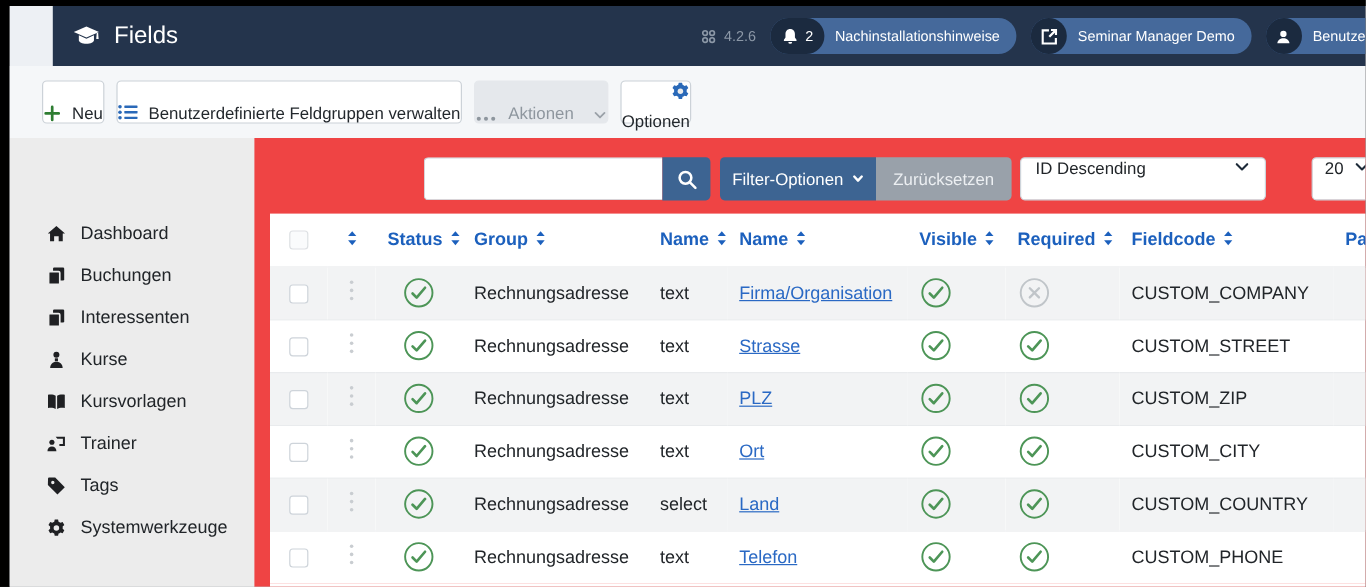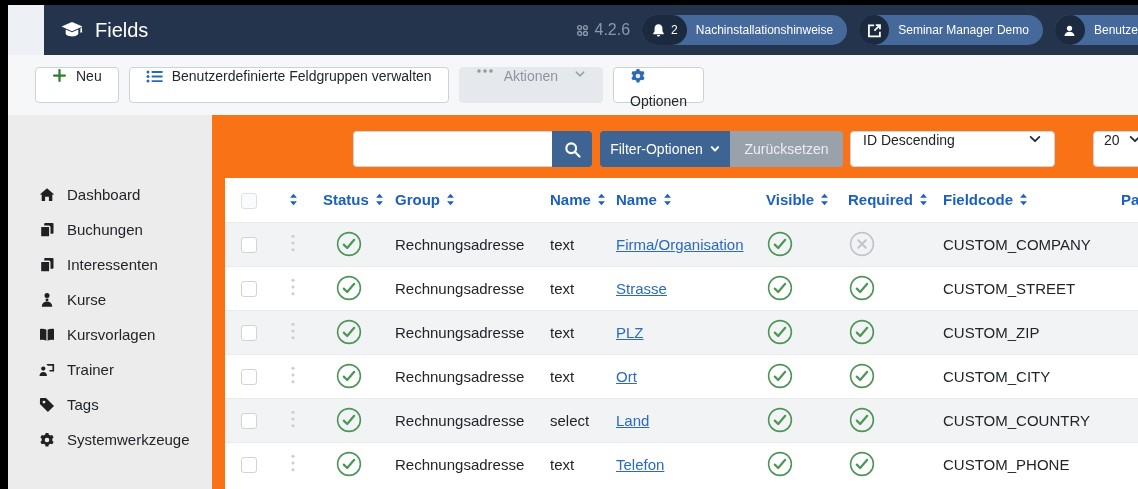--- a/index.html
+++ b/index.html
@@ -7,50 +7,50 @@
   body { font-family:"Liberation Sans", sans-serif; }
 
   .stage { position:absolute; left:8px; top:5px; width:1130px; height:484px;
            background:#edf0f4; overflow:hidden; }
 
   
   .navbar { height:50px; background:#24344c; display:flex; align-items:center;
             padding:0 0 0 17px; color:#fff; overflow:hidden;margin-left:36px; }
   .nav-title { display:flex; align-items:center; gap:12px; font-size:20px; }
   .nav-right { margin-left:auto; display:flex; align-items:center; gap:12px; }
-  .version { display:flex; align-items:center; gap:6px; color:#8c98a7; font-size:16px; }
+  .version { display:flex; align-items:center; gap:6px; color:#8c98a7; font-size:12px; }
   .pill { display:flex; align-items:center; gap:9px; height:30px; border:0;
           border-radius:16px; background:#45699b; color:#fff; font-size:12px;
           font-family:inherit; padding:0 14px 0 0; cursor:pointer; white-space:nowrap; }
   .pill-left { background:#1b2a3f; border-radius:16px; height:30px; min-width:30px;
                display:flex; align-items:center; justify-content:center; gap:5px; padding:0 9px; }
   .pill-left.no-badge { padding:0; width:30px; }
   .pill-badge { font-size:12px; color:#fff; }
   .pill:last-child { margin-right:-48px; }
 
   
   .toolbar { height:60px; background:#f5f7f9; display:flex; align-items:center;
              padding:0 0 0 27px; overflow:hidden; }
-  .btn { height:36px; display:flex; align-items:flex-start; gap:9px; padding:0 16px;
+  .btn { height:36px; display:flex; align-items:flex-end; gap:9px; padding:0 0;
          background:#fff; border:1px solid #ccd2d8; border-radius:4px;
          font-size:14px; color:#23282d; font-family:inherit; cursor:pointer; white-space:nowrap; }
   .btn + .btn { margin-left:10px; }
   .btn-actions { background:#e5e8ec; border-color:#e5e8ec; color:#8e969e; gap:10px; }
   .btn-options { margin-left:auto; margin-right:-14px;flex-direction:column; }
   .green { color:#2e7d32; } .blue { color:#2a69b8; } .graytxt { color:#9aa1a8; }
 
   
   .main { display:flex; height:374px; }
   .sidebar { width:204px; background:#ececec; padding-top:62px; flex:none; }
   .sidebar ul { list-style:none; }
   .sidebar li { display:flex; align-items:center; gap:11px; height:35px;
                 padding-left:30px; font-size:15px; color:#212529; cursor:pointer; }
   .side-ic { width:18px; display:flex; justify-content:center; color:#1f2023; }
 
-  .content { position:relative; flex:1; background:#f97316; overflow:hidden; }
+  .content { position:relative; flex:1; background:#ef4444; overflow:hidden; }
 
   
   .filterbar { position:absolute; left:141px; top:16px; display:flex; height:36px; font-size:14px; }
   .search-input { width:199px; height:36px; border:1px solid #ced4da; border-right:0;
                   border-radius:4px 0 0 4px; padding:0 10px; font-size:14px; font-family:inherit; background:#fff; }
   .btn-search { width:40px; height:36px; background:#3d6492; color:#fff; border:0;
                 border-radius:0 4px 4px 0; display:flex; align-items:center; justify-content:center; cursor:pointer; }
   .btn-filter { margin-left:8px; width:130px; background:#3d6492; color:#fff; border:0;
                 border-radius:4px 0 0 4px; display:flex; align-items:center; justify-content:center;
                 gap:7px; font-size:14px; font-family:inherit; cursor:pointer; }

